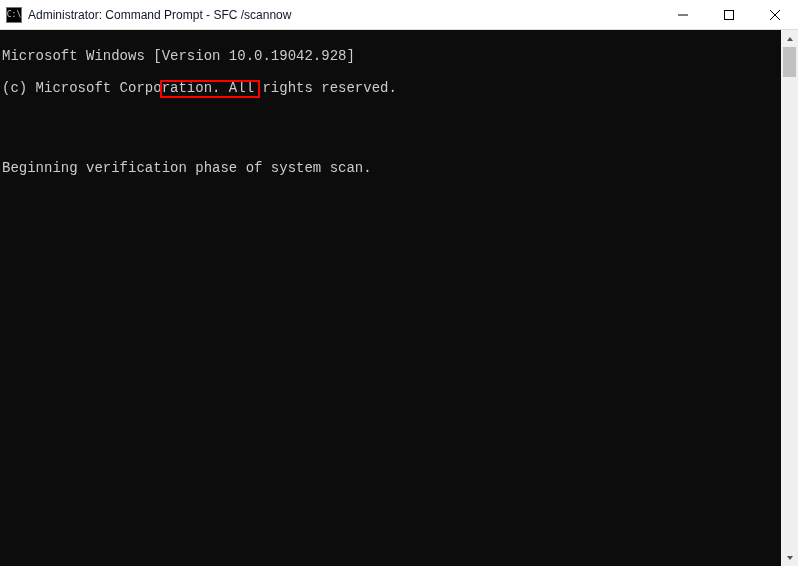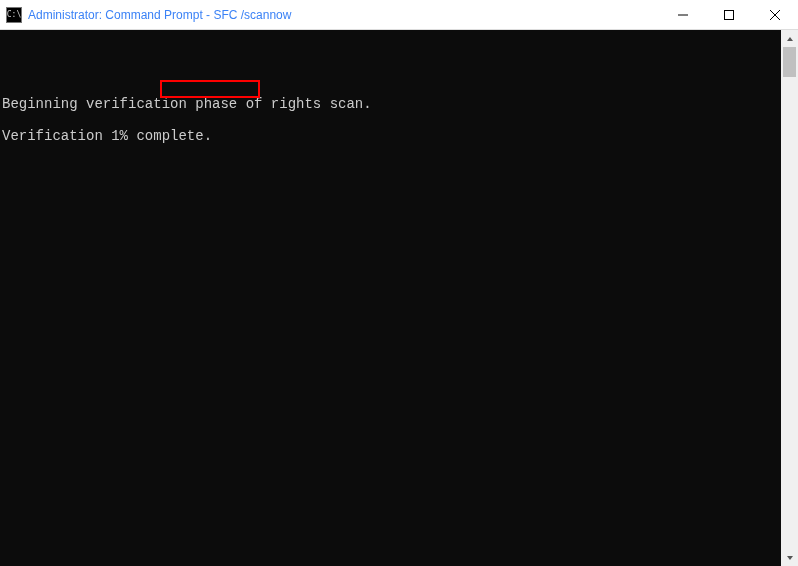--- a/index.html
+++ b/index.html
@@ -37,21 +37,21 @@
       justify-content: center;
       background: #000;
       border: 1px solid #777;
       font-size: 8px;
       color: #ccc;
       font-family: monospace;
     }
     .titlebar-title {
       flex: 1;
       font-size: 12px;
-      color: #3b82f6;
+      color: #0f172a;
     }
     .window-controls {
       display: flex;
       height: 100%;
     }
     .win-btn {
       width: 46px;
       height: 100%;
       display: flex;
       align-items: center;
@@ -141,25 +141,26 @@
         <svg viewBox="0 0 10 10">
             <line x1="0" y1="0" x2="10" y2="10" stroke="#000" stroke-width="1"></line>
             <line x1="10" y1="0" x2="0" y2="10" stroke="#000" stroke-width="1"></line>
           </svg>
       </div>
     </div>
   </div>
 
   <div class="terminal-area">
     <div class="terminal">
+<span class="line">Microsoft Windows [Version 10.0.19042.928]</span>
+<span class="line">(c) Microsoft Corporation. All rights reserved.</span>
 <span class="line"></span>
 <span class="line"></span>
 <span class="line"></span>
-<span class="line">Beginning verification phase of rights scan.</span>
-<span class="line">Verification 1% complete.</span>
+<span class="line">Beginning verification phase of system scan.</span>
       <div class="highlight-box" id="hl" style="left: 160px; top: 50px; width: 100px; height: 18px; border-color: rgb(255, 0, 0);"></div>
     </div>
     <div class="scrollbar">
       <div class="scroll-arrow">
         <svg width="8" height="8" viewBox="0 0 8 8">
             <path d="M4 2 L7 6 L1 6 Z" fill="#555"></path>
           </svg>
       </div>
       <div class="scroll-track">
         <div class="scroll-thumb"></div>

